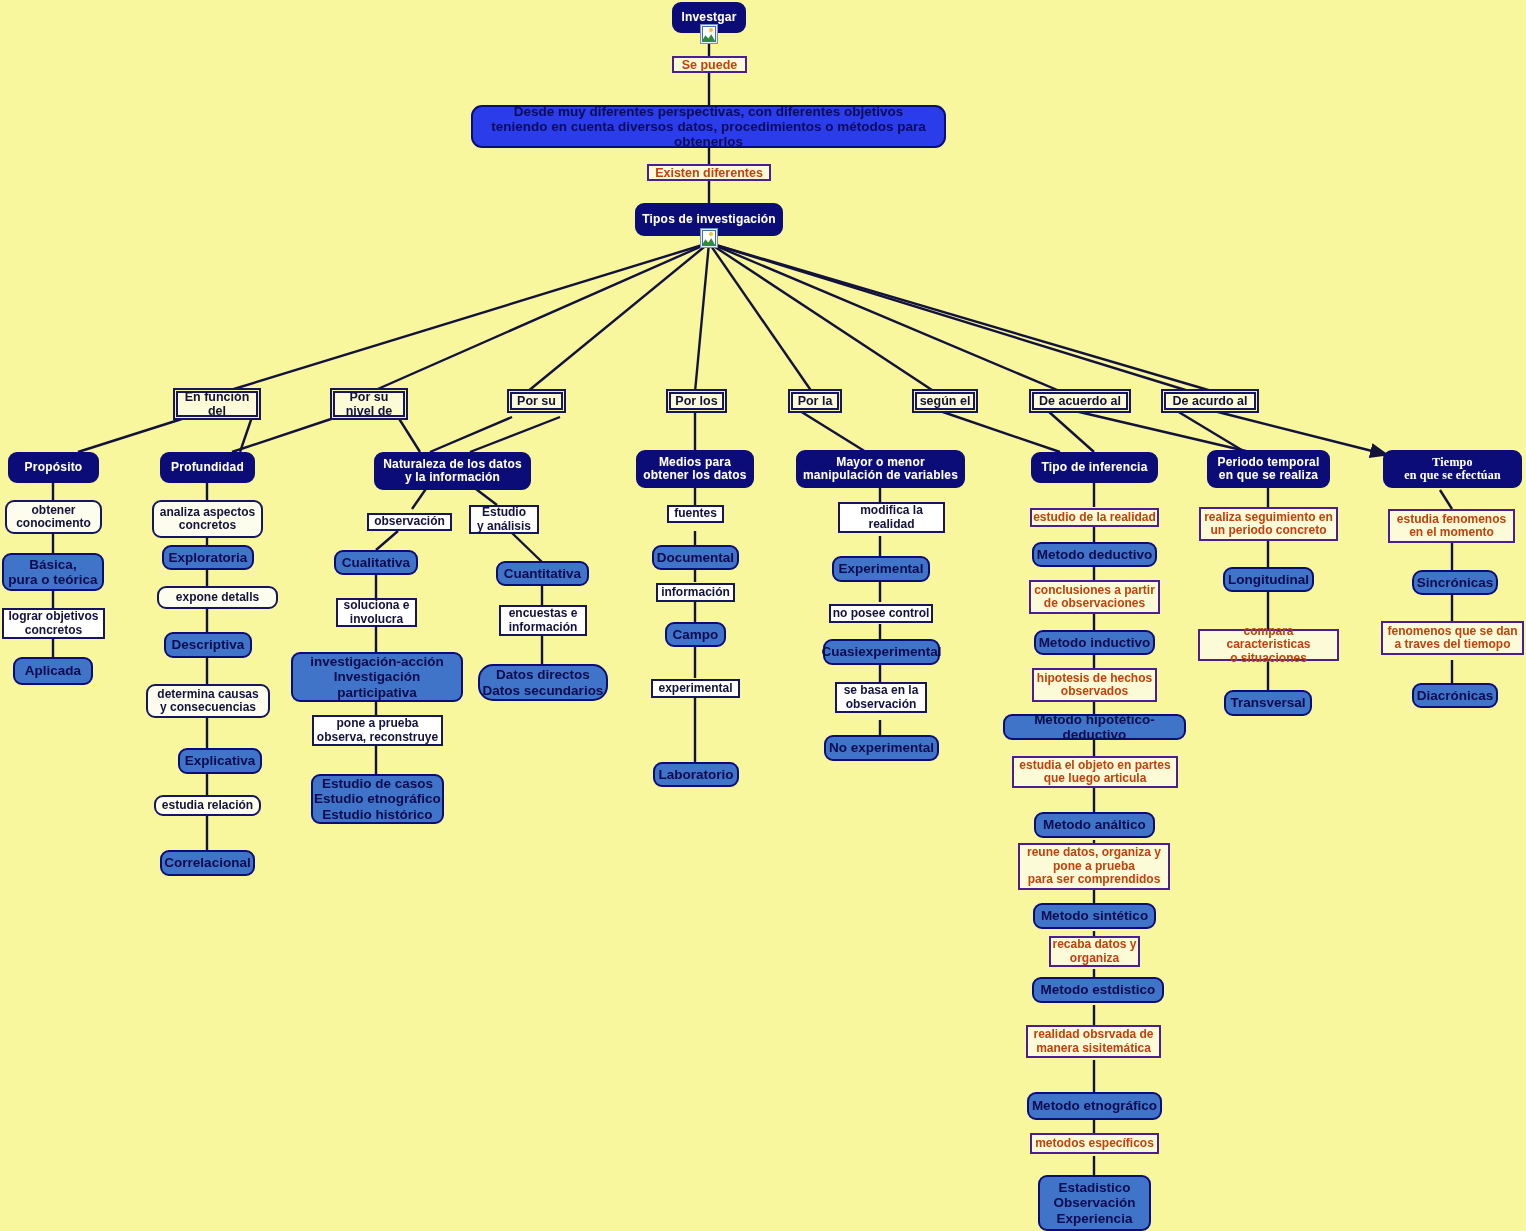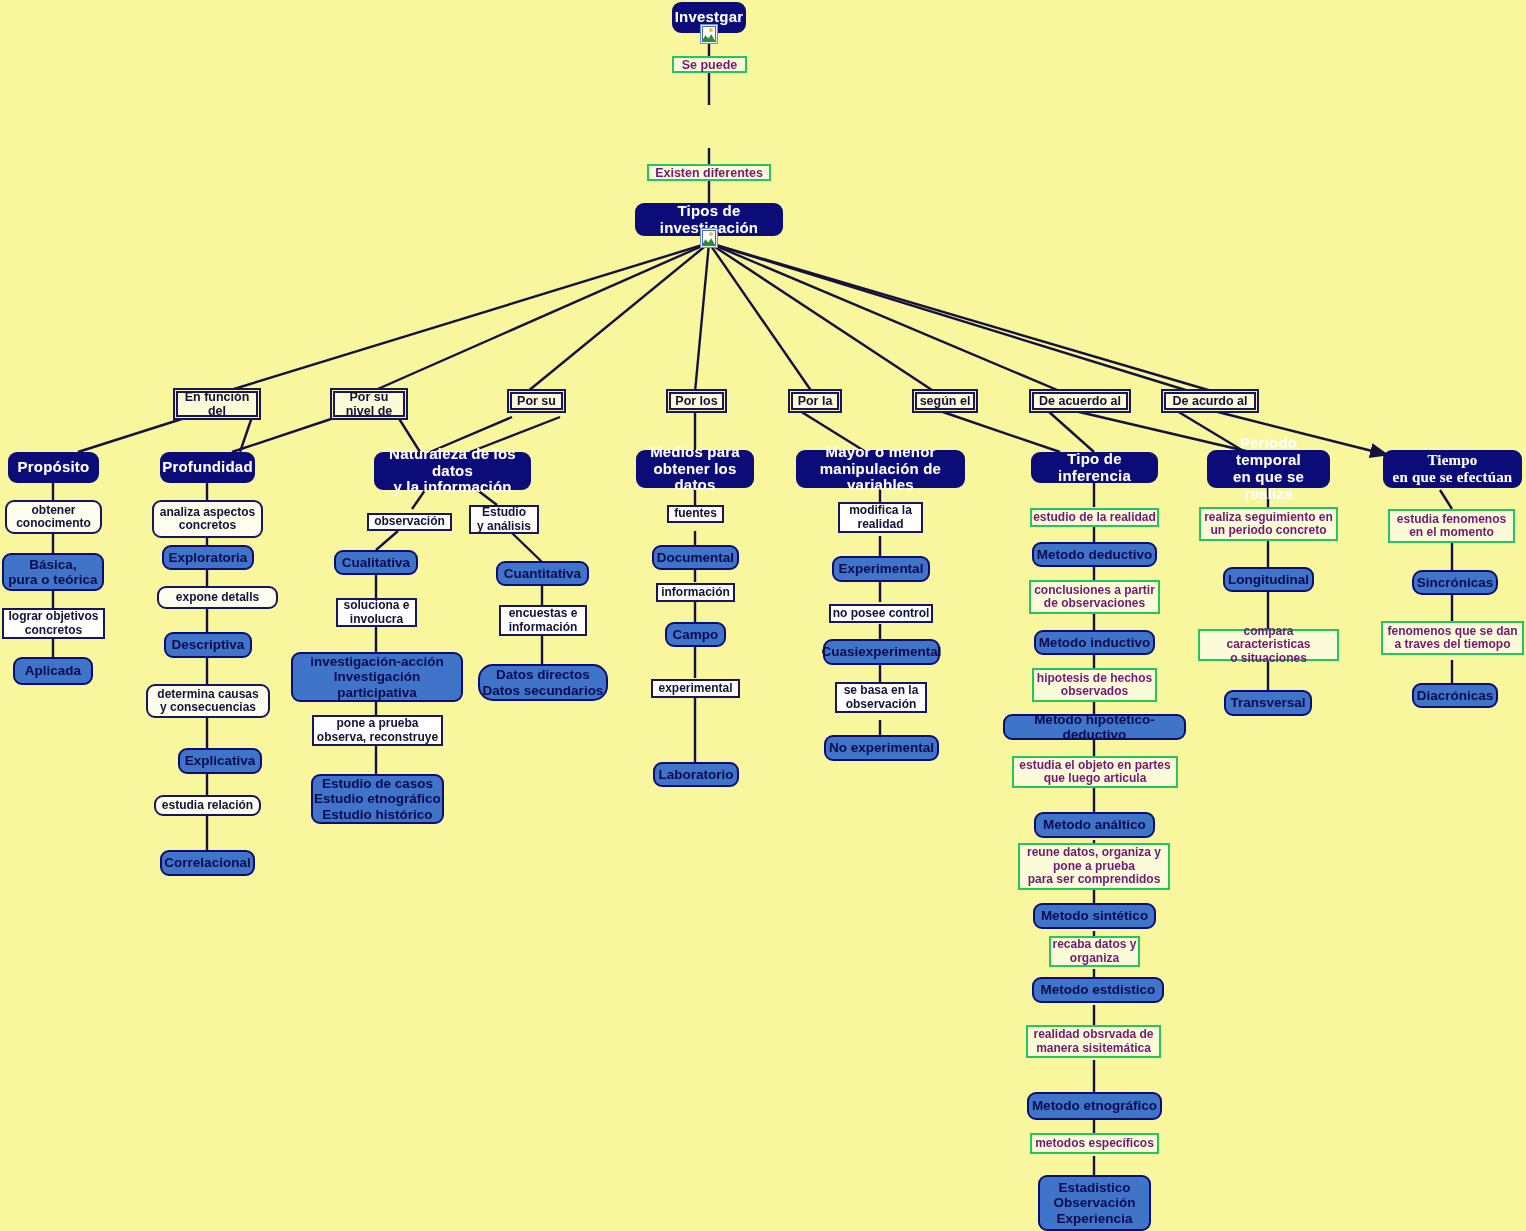--- a/index.html
+++ b/index.html
@@ -35,21 +35,21 @@
     white-space: pre-line;
     z-index: 5;
   }
   
   .n-dark {
     background: #0c0c78;
     color: #ffffff;
     border: 2px solid #0c0c78;
     border-radius: 9px;
     font-weight: bold;
-    font-size: 15px;
+    font-size: 12px;
     letter-spacing: .2px;
     text-shadow: 0 0 1px rgba(255,255,255,.25);
   }
   
   .n-bright {
     background: #2b3ceb;
     color: #0c0c5a;
     border: 2px solid #0c0c78;
     border-radius: 11px;
     font-weight: bold;
@@ -60,22 +60,22 @@
     background: #3f74c8;
     color: #0b0b50;
     border: 2px solid #0c0c78;
     border-radius: 9px;
     font-weight: bold;
     font-size: 13.5px;
   }
   
   .n-link {
     background: #fcfbd8;
-    color: #701a75;
-    border: 2px solid #22c55e;
+    color: #c2410c;
+    border: 2px solid #4c1d95;
     border-radius: 0;
     font-weight: bold;
     font-size: 12.5px;
   }
   
   .n-link-w {
     background: #ffffff;
     color: #12123c;
     border: 2px solid #151560;
     border-radius: 0;
@@ -253,20 +253,24 @@
         <div class="sky"></div>
         <div class="sun"></div>
         <div class="hill"></div>
       </div>
   </div>
 
   <div class="node n-link" style="left:672px; top:56px; width:75px; height:17px;">
     <span>Se puede</span>
   </div>
 
+  <div class="node n-bright" style="left:471px; top:105px; width:475px; height:43px;">
+    <span>Desde muy diferentes perspectivas, con diferentes objetivos
+teniendo en cuenta diversos datos, procedimientos o métodos para obtenerlos</span>
+  </div>
 
   <div class="node n-link" style="left:647px; top:164px; width:124px; height:17px;">
     <span>Existen diferentes</span>
   </div>
 
   <div class="node n-dark" style="left:635px; top:203px; width:148px; height:33px;">
     <span>Tipos de investigación</span>
   </div>
   <div class="pic-icon" style="left:700px; top:228px;">
     <div class="frame">
@@ -417,21 +421,21 @@
     <span>experimental</span>
   </div>
   <div class="node n-blue" style="left:653px; top:762px; width:86px; height:25px;">
     <span>Laboratorio</span>
   </div>
 
   <div class="node n-dark" style="left:796px; top:450px; width:169px; height:38px;">
     <span>Mayor o menor
 manipulación de variables</span>
   </div>
-  <div class="node n-link-w n-sm" style="left:838px; top:502px; width:85px; height:31px;">
+  <div class="node n-link-w n-sm" style="left:838px; top:502px; width:107px; height:31px;">
     <span>modifica la
 realidad</span>
   </div>
   <div class="node n-blue" style="left:832px; top:556px; width:98px; height:26px;">
     <span>Experimental</span>
   </div>
   <div class="node n-link-w n-sm" style="left:829px; top:604px; width:104px; height:19px;">
     <span>no posee control</span>
   </div>
   <div class="node n-blue" style="left:823px; top:639px; width:117px; height:26px;">

